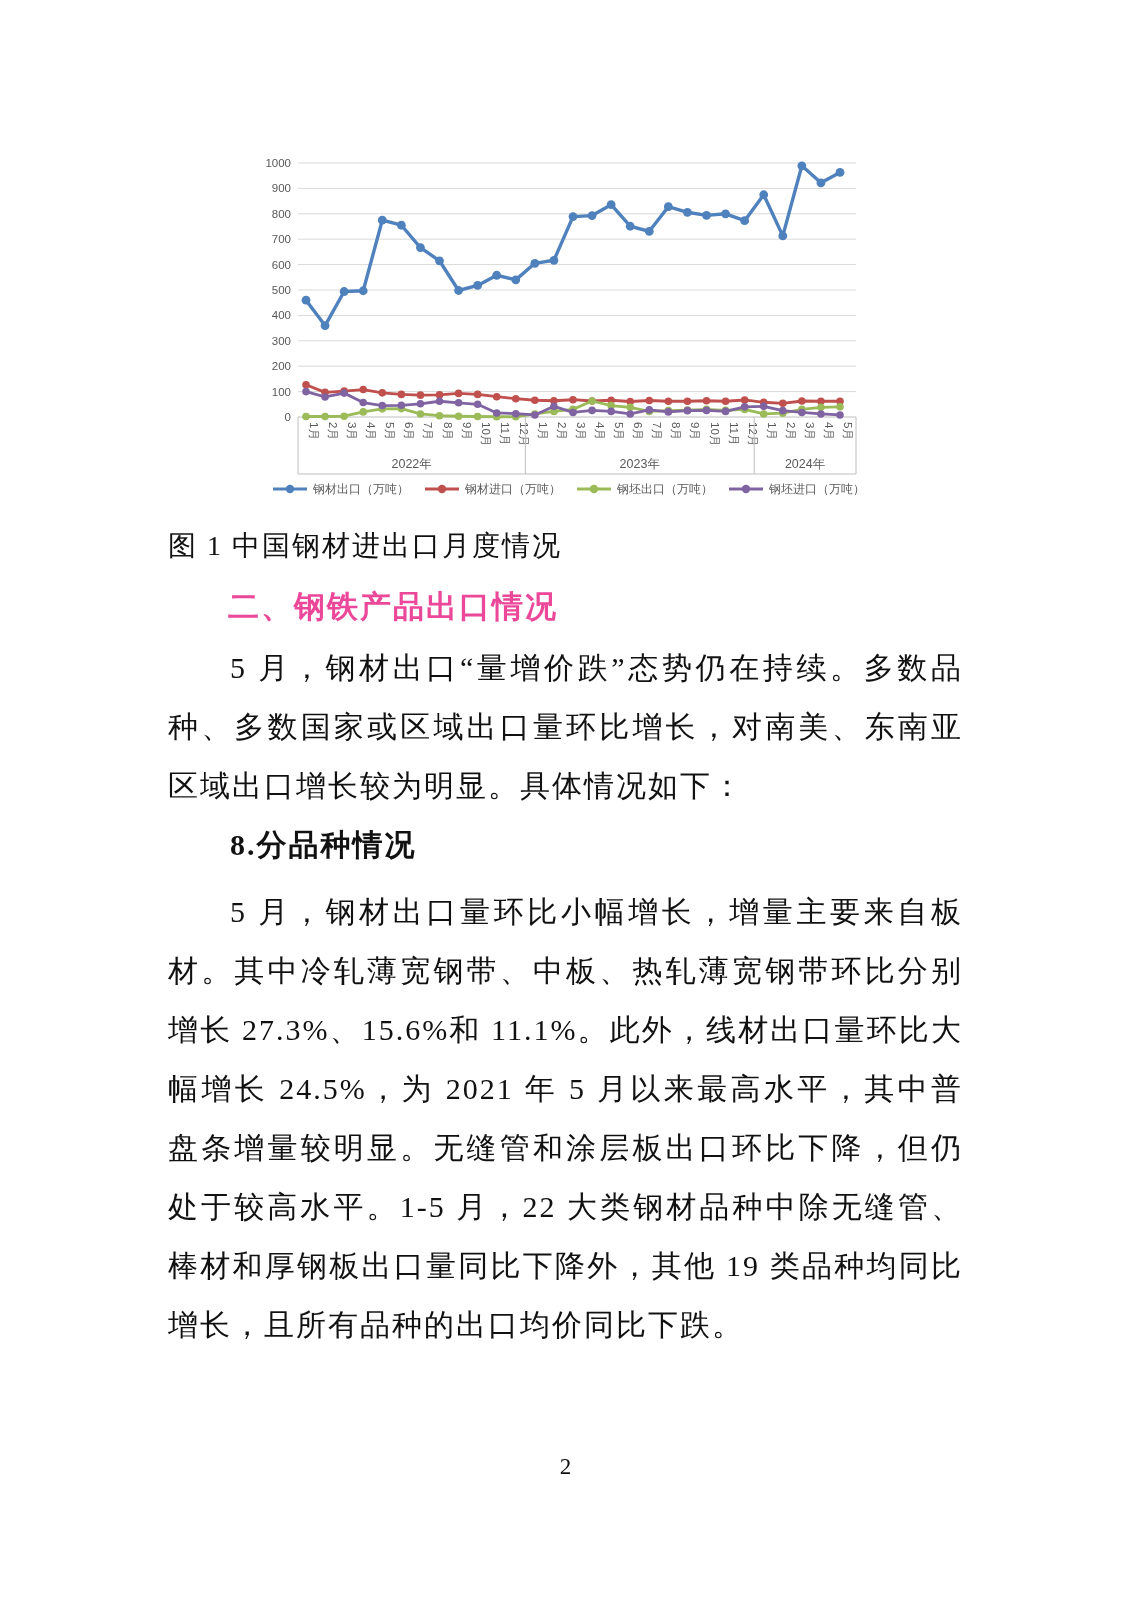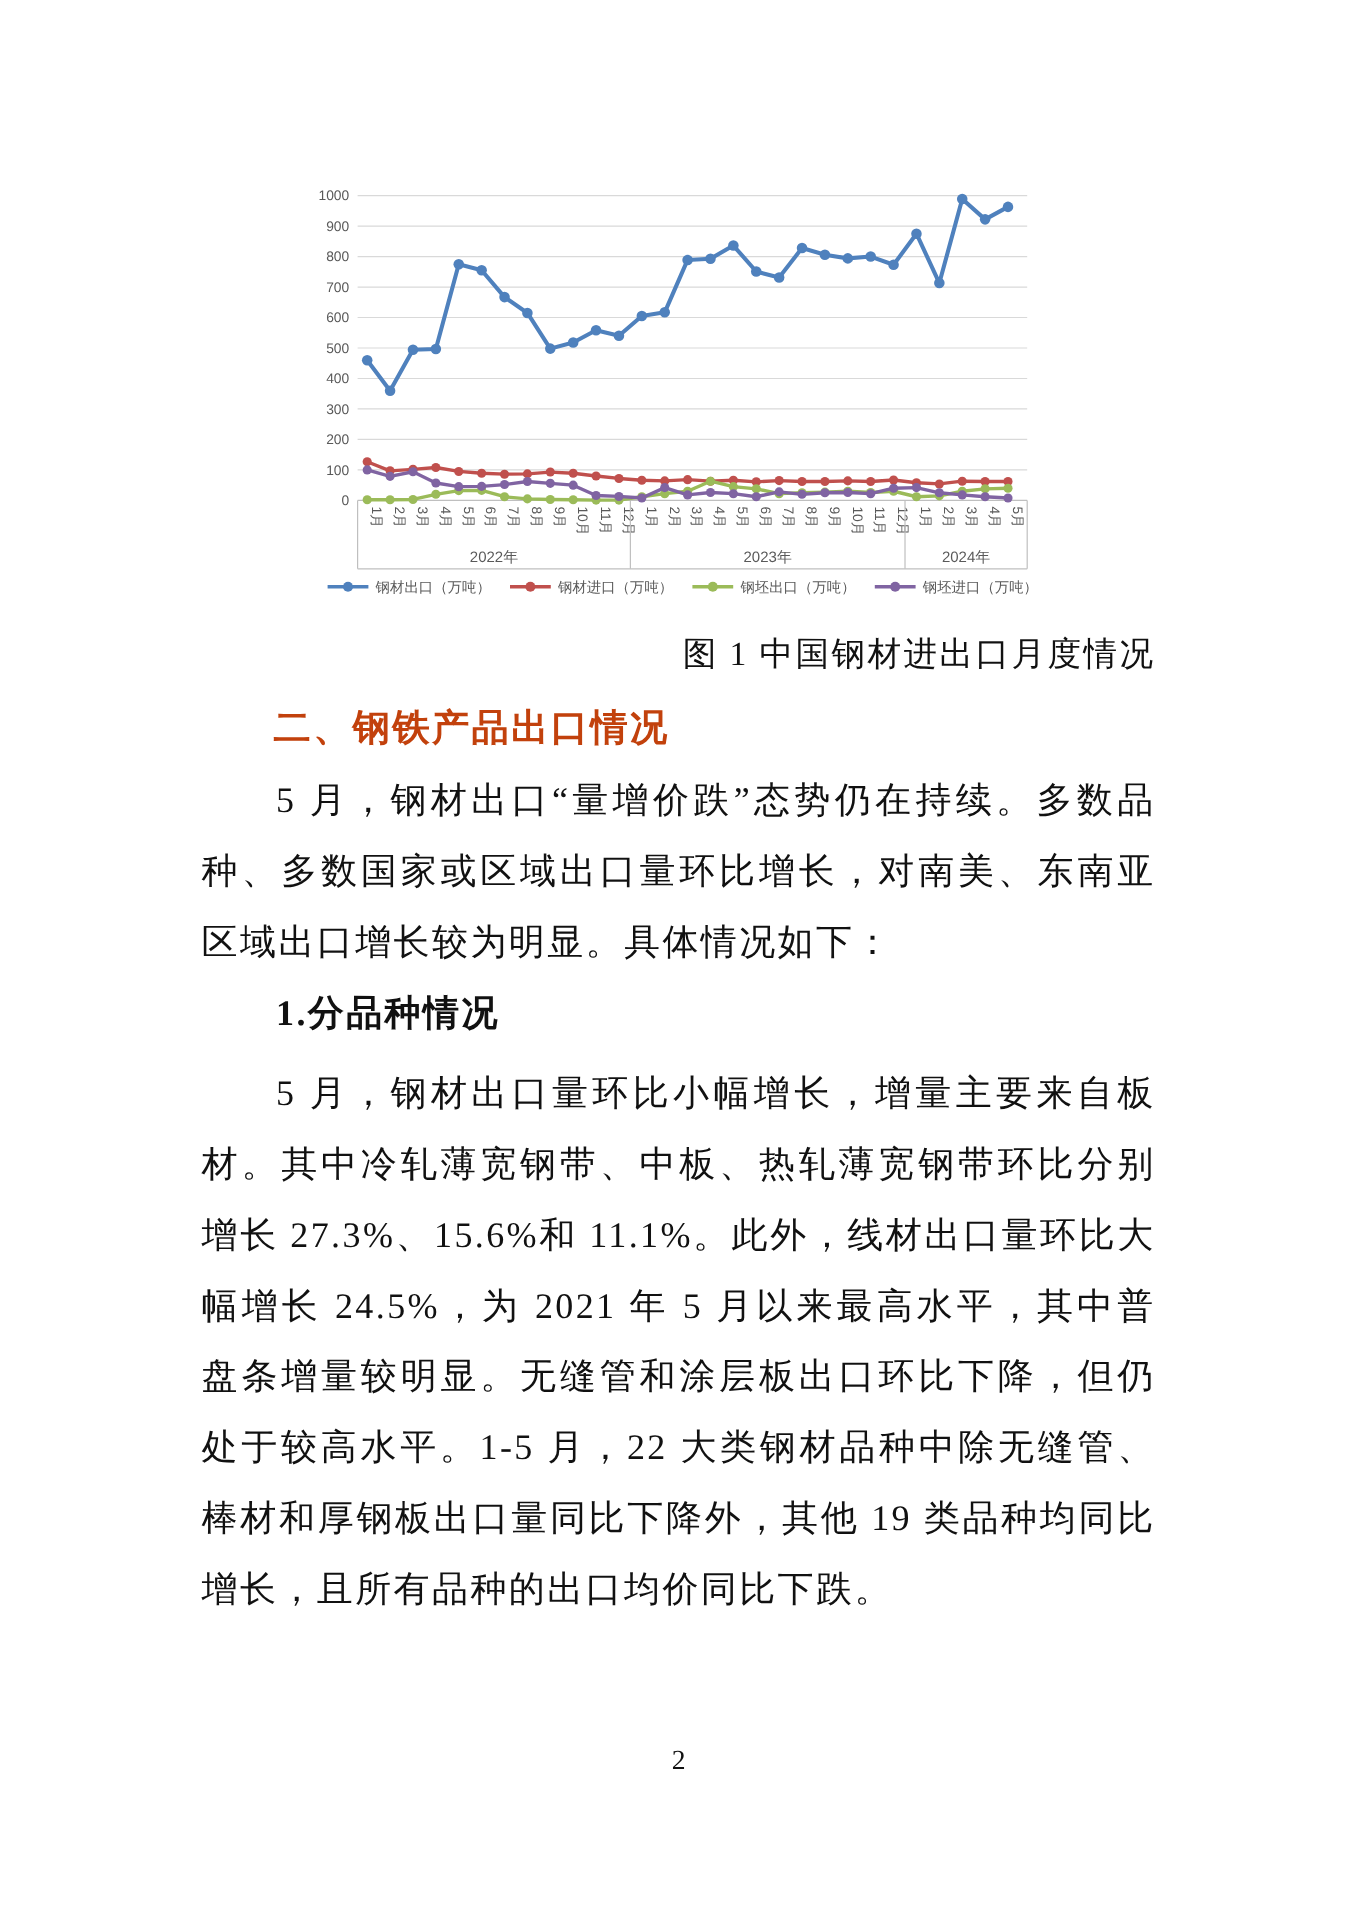--- a/index.html
+++ b/index.html
@@ -10,35 +10,35 @@
     font-family:"Liberation Serif", serif;
     color:#111111;
     overflow:hidden;
   }
   #chart-svg{position:absolute;left:0;top:0;}
   #content{
     position:absolute;
     left:168px;top:524px;width:795px;
   }
   .fig-caption{
-    text-align:right;
+    text-align:left;
     font-size:28px;
     line-height:44px;
     height:44px;
     letter-spacing:2px;
   }
   .sec-heading{
     margin-top:16px;
     padding-left:60px;
     font-family:"Liberation Sans", sans-serif;
     font-weight:bold;
     font-size:31px;
     line-height:46px;
     height:46px;
-    color:#c2410c;
+    color:#ec4899;
     letter-spacing:2px;
   }
   .para{
     margin:8px 0 0 0;
     font-size:30px;
     line-height:59px;
     text-align:justify;
     text-indent:62px;
     letter-spacing:2px;
   }
@@ -263,18 +263,18 @@
         <line x1="729" y1="489" x2="763" y2="489" stroke="#8064A2" stroke-width="3"></line>
         <circle cx="746" cy="489" r="4.2" fill="#8064A2"></circle>
         <text x="769" y="493" fill="#595959" font-size="12" font-family="Liberation Sans, sans-serif">钢坯进口（万吨）</text>
       </g>
     </svg>
 
   <div id="content">
     <div class="fig-caption">图 1  中国钢材进出口月度情况</div>
     <div class="sec-heading">二、钢铁产品出口情况</div>
     <p class="para">5 月，钢材出口“量增价跌”态势仍在持续。多数品种、多数国家或区域出口量环比增长，对南美、东南亚区域出口增长较为明显。具体情况如下：</p>
-    <div class="sub-heading">1.分品种情况</div>
+    <div class="sub-heading">8.分品种情况</div>
     <p class="para">5 月，钢材出口量环比小幅增长，增量主要来自板材。其中冷轧薄宽钢带、中板、热轧薄宽钢带环比分别增长 27.3%、15.6%和 11.1%。此外，线材出口量环比大幅增长 24.5%，为 2021 年 5 月以来最高水平，其中普盘条增量较明显。无缝管和涂层板出口环比下降，但仍处于较高水平。1-5 月，22 大类钢材品种中除无缝管、棒材和厚钢板出口量同比下降外，其他 19 类品种均同比增长，且所有品种的出口均价同比下跌。</p>
   </div>
 
   <div class="page-number">2</div>
 </div>
 
 </body></html>

